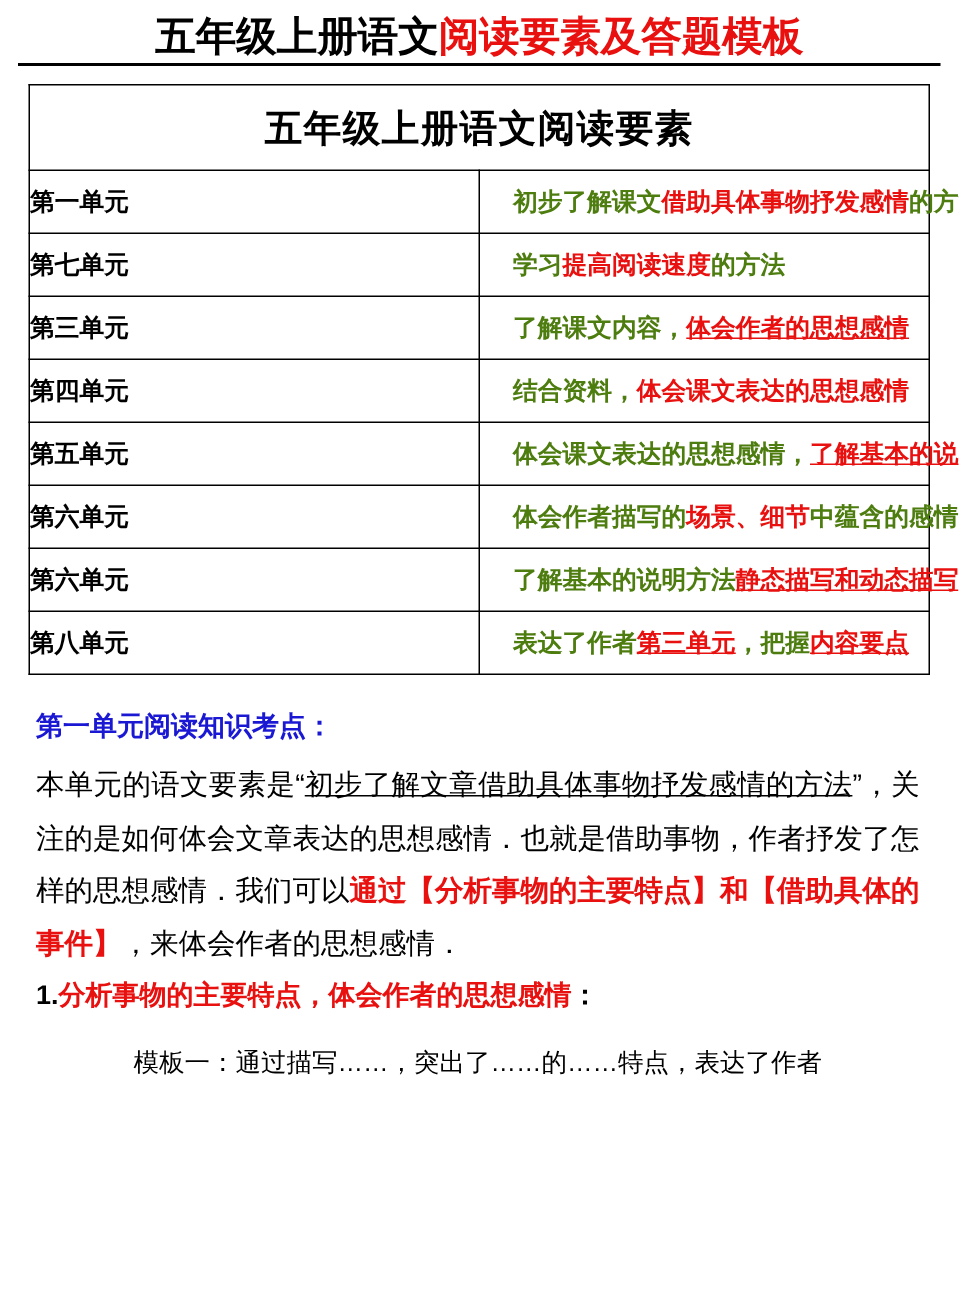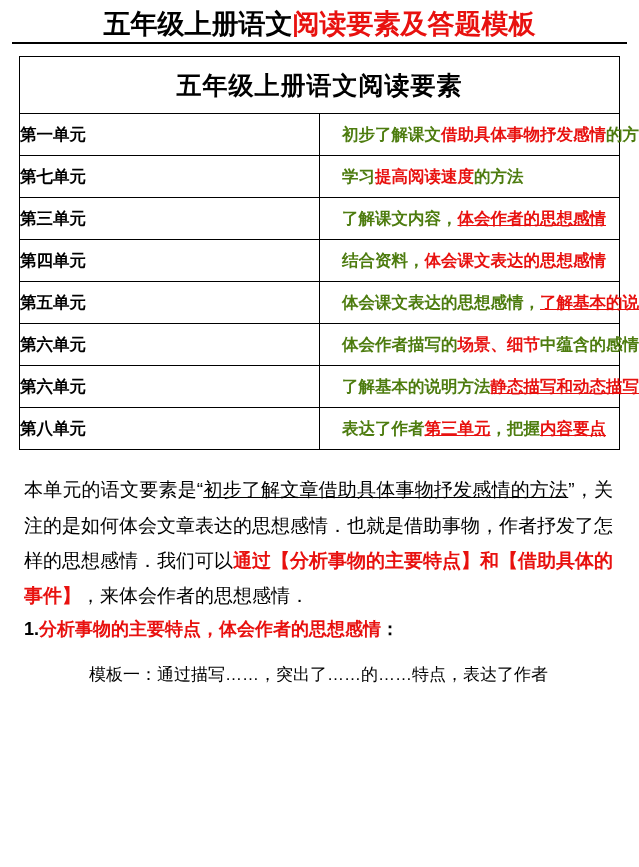--- a/index.html
+++ b/index.html
@@ -168,20 +168,21 @@
       </tr>
 
       <tr>
         <td class="u-cell">第八单元</td>
         <td class="c-cell"><span class="blk">表达了作者</span><span class="red-u">第三单元</span><span class="blk">，把握</span><span class="red-u">内容要点</span></td>
       </tr>
     </tbody>
   </table>
 
   <div class="section">
+    <div class="sec-title">第一单元阅读知识考点：</div>
 
     <p class="para">
       <span class="indent">本单元的语文要素是“</span><span class="u">初步了解文章借助具体事物抒发感情的方法</span><span>”，关注的是如何体会文章表达的思想感情．也就是借助事物，作者抒发了怎样的思想感情．我们可以</span><span class="red">通过【分析事物的主要特点】和【借助具体的事件】</span><span>，来体会作者的思想感情．</span>
     </p>
 
 
     <div class="item-line">
       <span class="num">1.</span><span class="red">分析事物的主要特点，体会作者的思想感情</span><span class="blk">：</span>
     </div>
 

